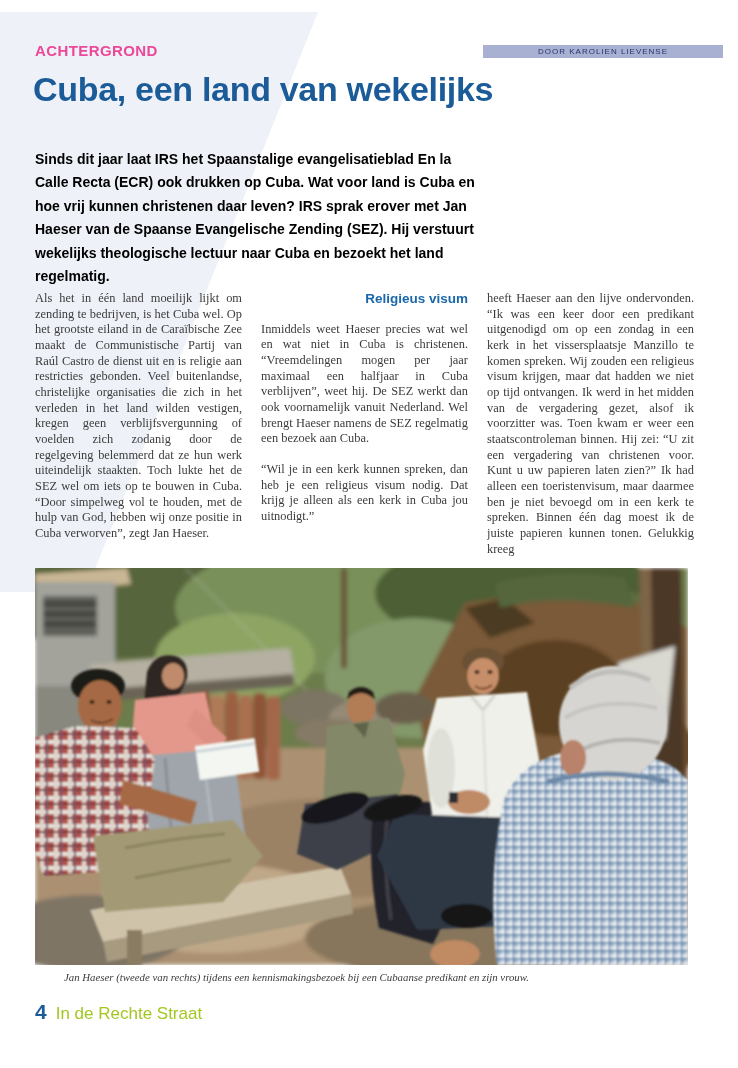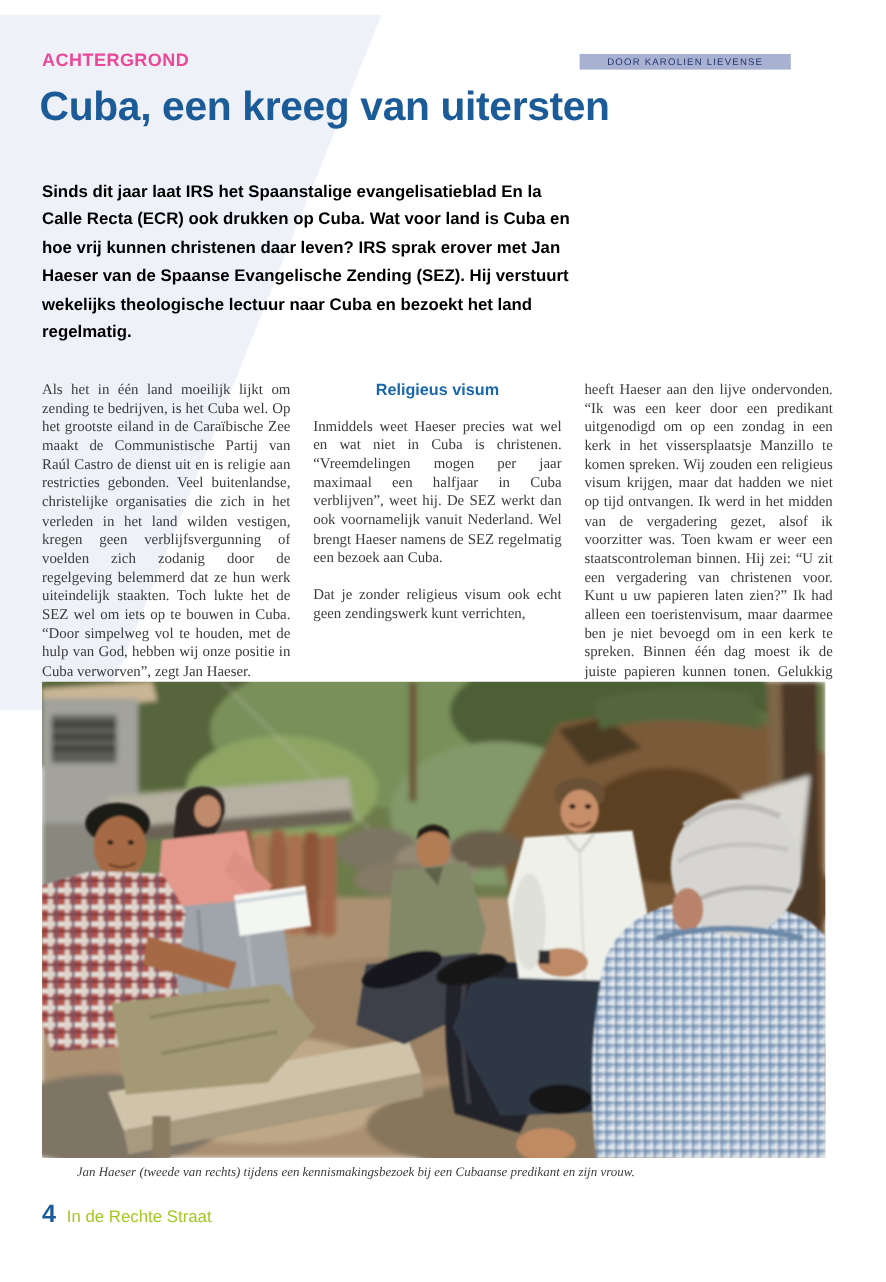--- a/index.html
+++ b/index.html
@@ -10,90 +10,90 @@
   .diag-panel{
     position:absolute;left:0;top:12px;width:318px;height:580px;
     background:#eef1f7;
     clip-path:polygon(0 0,100% 0,27% 100%,0 100%);
   }
   .kicker{
     position:absolute;left:35px;top:42px;
     font-size:15px;font-weight:700;letter-spacing:.4px;color:#ec4899;
   }
   .byline-bar{
-    position:absolute;left:483px;top:45px;width:176px;height:13px;
+    position:absolute;left:483px;top:45px;width:240px;height:13px;
     background:#a9b1d2;display:flex;align-items:center;justify-content:center;
   }
   .byline-bar span{
     font-size:8px;letter-spacing:1px;color:#24356b;font-weight:400;white-space:nowrap;
   }
   .title{
     position:absolute;left:33px;top:70px;width:640px;
     font-size:34px;font-weight:700;color:#1b5b98;letter-spacing:-.3px;
   }
   .intro{
     position:absolute;left:35px;top:148px;width:448px;
     font-size:14px;line-height:23.4px;font-weight:700;color:#000000;
   }
   .columns{
     position:absolute;left:35px;top:291px;width:660px;height:276px;
-    display:flex;gap:19px;margin-top:26px;
+    display:flex;gap:19px;
   }
   .col{
     width:207px;flex:0 0 207px;
     font-family:"Liberation Serif",serif;
     font-size:12.4px;line-height:15.65px;color:#3b3b3b;
     text-align:justify;hyphens:auto;overflow:hidden;
   }
   .col p{margin:0 0 15px 0;}
   .col-heading{
     font-family:"Liberation Sans",sans-serif;
     font-size:13.5px;font-weight:700;color:#1a67a9;margin:0 0 3px 0;
-    text-align:center;
+    text-align:right;
   }
   .photo{
     position:absolute;left:35px;top:568px;width:653px;height:397px;overflow:hidden;
   }
   .photo svg{display:block;}
   .caption{
     position:absolute;left:35px;top:971px;width:653px;
     font-family:"Liberation Serif",serif;font-style:italic;
     font-size:10.8px;color:#3a3a3a;margin-left:29px;
   }
   .footer{
     position:absolute;left:35px;top:1000px;display:flex;align-items:baseline;gap:9px;
   }
   .page-number{font-size:21px;font-weight:700;color:#1b5b98;}
-  .magazine-name{font-size:14px;color:#a3c722;}
+  .magazine-name{font-size:17px;color:#a3c722;}
 </style>
 </head>
 <body>
 
 <div class="page">
 
   <div class="diag-panel"></div>
 
   <div class="kicker">ACHTERGROND</div>
 
   <div class="byline-bar">
     <span>DOOR KAROLIEN LIEVENSE</span>
   </div>
 
-  <h1 class="title" style="margin:0;">Cuba, een kreeg van uitersten</h1>
+  <h1 class="title" style="margin:0;">Cuba, een land van wekelijks</h1>
 
   <div class="intro">Sinds dit jaar laat IRS het Spaanstalige evangelisatieblad En la Calle Recta (ECR) ook drukken op Cuba. Wat voor land is Cuba en hoe vrij kunnen christenen daar leven?  IRS sprak erover met Jan Haeser van de Spaanse Evangelische Zending (SEZ). Hij verstuurt wekelijks theologische lectuur naar Cuba en bezoekt het land regelmatig.</div>
 
   <div class="columns">
     <div class="col">
       <p>Als het in één land moeilijk lijkt om zending te bedrijven, is het Cuba wel. Op het grootste eiland in de Caraïbische Zee maakt de Communistische Partij van Raúl Castro de dienst uit en is religie aan restricties gebonden. Veel buitenlandse, christelijke organisaties die zich in het verleden in het land wilden vestigen, kregen geen verblijfsvergunning of voelden zich zodanig door de regelgeving belemmerd dat ze hun werk uiteindelijk staakten. Toch lukte het de SEZ wel om iets op te bouwen in Cuba. “Door simpelweg vol te houden, met de hulp van God, hebben wij onze positie in Cuba verworven”, zegt Jan Haeser.</p>
     </div>
     <div class="col">
       <p class="col-heading">Religieus visum</p>
       <p>Inmiddels weet Haeser precies wat wel en wat niet in Cuba is christenen. “Vreemdelingen mogen per jaar maximaal een halfjaar in Cuba verblijven”, weet hij. De SEZ werkt dan ook voornamelijk vanuit Nederland. Wel brengt Haeser namens de SEZ regelmatig een bezoek aan Cuba.</p>
-      <p>Dat je zonder religieus visum ook echt geen zendingswerk kunt verrichten,</p>
+      <p>“Wil je in een kerk kunnen spreken, dan heb je een religieus visum nodig. Dat krijg je alleen als een kerk in Cuba jou uitnodigt.”</p>
     </div>
     <div class="col">
       <p>heeft Haeser aan den lijve ondervonden. “Ik was een keer door een predikant uitgenodigd om op een zondag in een kerk in het vissersplaatsje Manzillo te komen spreken. Wij zouden een religieus visum krijgen, maar dat hadden we niet op tijd ontvangen. Ik werd in het midden van de vergadering gezet, alsof ik voorzitter was. Toen kwam er weer een staatscontroleman binnen. Hij zei: “U zit een vergadering van christenen voor. Kunt u uw papieren laten zien?” Ik had alleen een toeristenvisum, maar daarmee ben je niet bevoegd om in een kerk te spreken. Binnen één dag moest ik de juiste papieren kunnen tonen. Gelukkig kreeg</p>
     </div>
   </div>
 
   <div class="photo">
     <svg width="653" height="397" viewBox="0 0 653 397" xmlns="http://www.w3.org/2000/svg">
       <defs>
         <filter id="soft" x="-10%" y="-10%" width="120%" height="120%">

